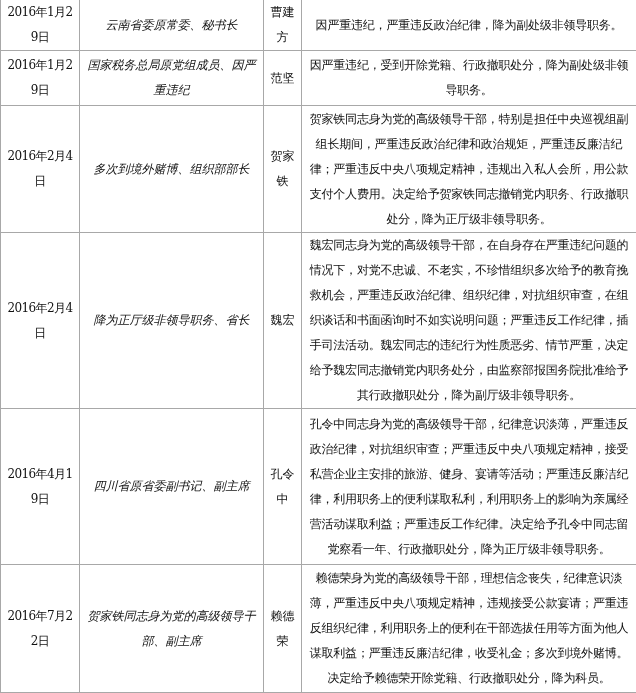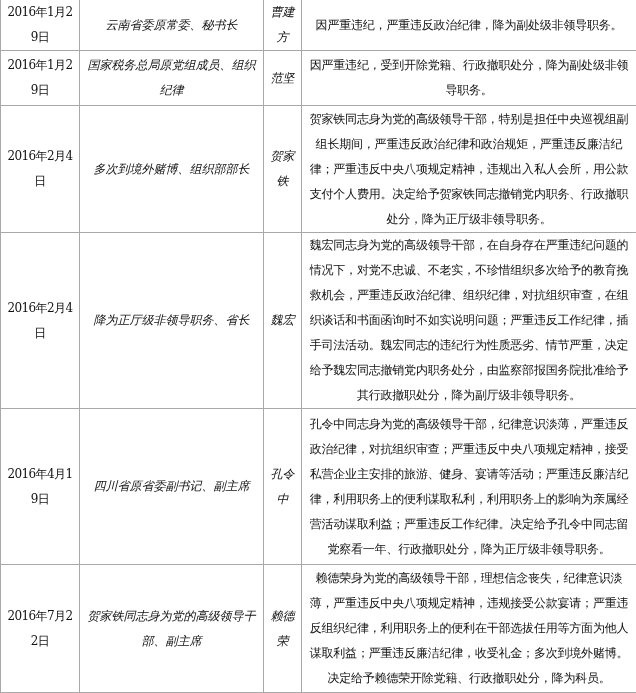--- a/index.html
+++ b/index.html
@@ -16,21 +16,21 @@
   table.records td {
     border: 1px solid #a8a8a8;
     padding: 0 3px;
     vertical-align: middle;
     text-align: center;
     line-height: 25px;
     word-break: break-all;
   }
   td.c-date { font-family: "DejaVu Serif", serif; font-size: 12px; letter-spacing: -0.6px; }
   td.c-pos { padding: 0 6px; font-style: italic; }
-  td.c-name { padding: 0 2px; font-style: italic; }
+  td.c-name { padding: 0 2px; }
   td.c-detail { text-align: center; padding: 0 3px; letter-spacing: -0.2px; }
   col.w-date { width: 79px; }
   col.w-pos { width: 184px; }
   col.w-name { width: 38px; }
   col.w-detail { width: 335px; }
   tr.r0 { height: 51px; }
   tr.r1 { height: 55px; }
   tr.r2 { height: 127px; }
   tr.r3 { height: 176px; }
   tr.r4 { height: 156px; }
@@ -48,21 +48,21 @@
   </colgroup>
   <tbody>
     <tr class="r0">
       <td class="c-date">2016年1月29日</td>
       <td class="c-pos">云南省委原常委、秘书长</td>
       <td class="c-name">曹建方</td>
       <td class="c-detail">因严重违纪，严重违反政治纪律，降为副处级非领导职务。</td>
     </tr>
     <tr class="r1">
       <td class="c-date">2016年1月29日</td>
-      <td class="c-pos">国家税务总局原党组成员、组织纪律</td>
+      <td class="c-pos">国家税务总局原党组成员、因严重违纪</td>
       <td class="c-name">范坚</td>
       <td class="c-detail">因严重违纪，受到开除党籍、行政撤职处分，降为副处级非领导职务。</td>
     </tr>
     <tr class="r2">
       <td class="c-date">2016年2月4日</td>
       <td class="c-pos">多次到境外赌博、组织部部长</td>
       <td class="c-name">贺家铁</td>
       <td class="c-detail">贺家铁同志身为党的高级领导干部，特别是担任中央巡视组副组长期间，严重违反政治纪律和政治规矩，严重违反廉洁纪律；严重违反中央八项规定精神，违规出入私人会所，用公款支付个人费用。决定给予贺家铁同志撤销党内职务、行政撤职处分，降为正厅级非领导职务。</td>
     </tr>
     <tr class="r3">

